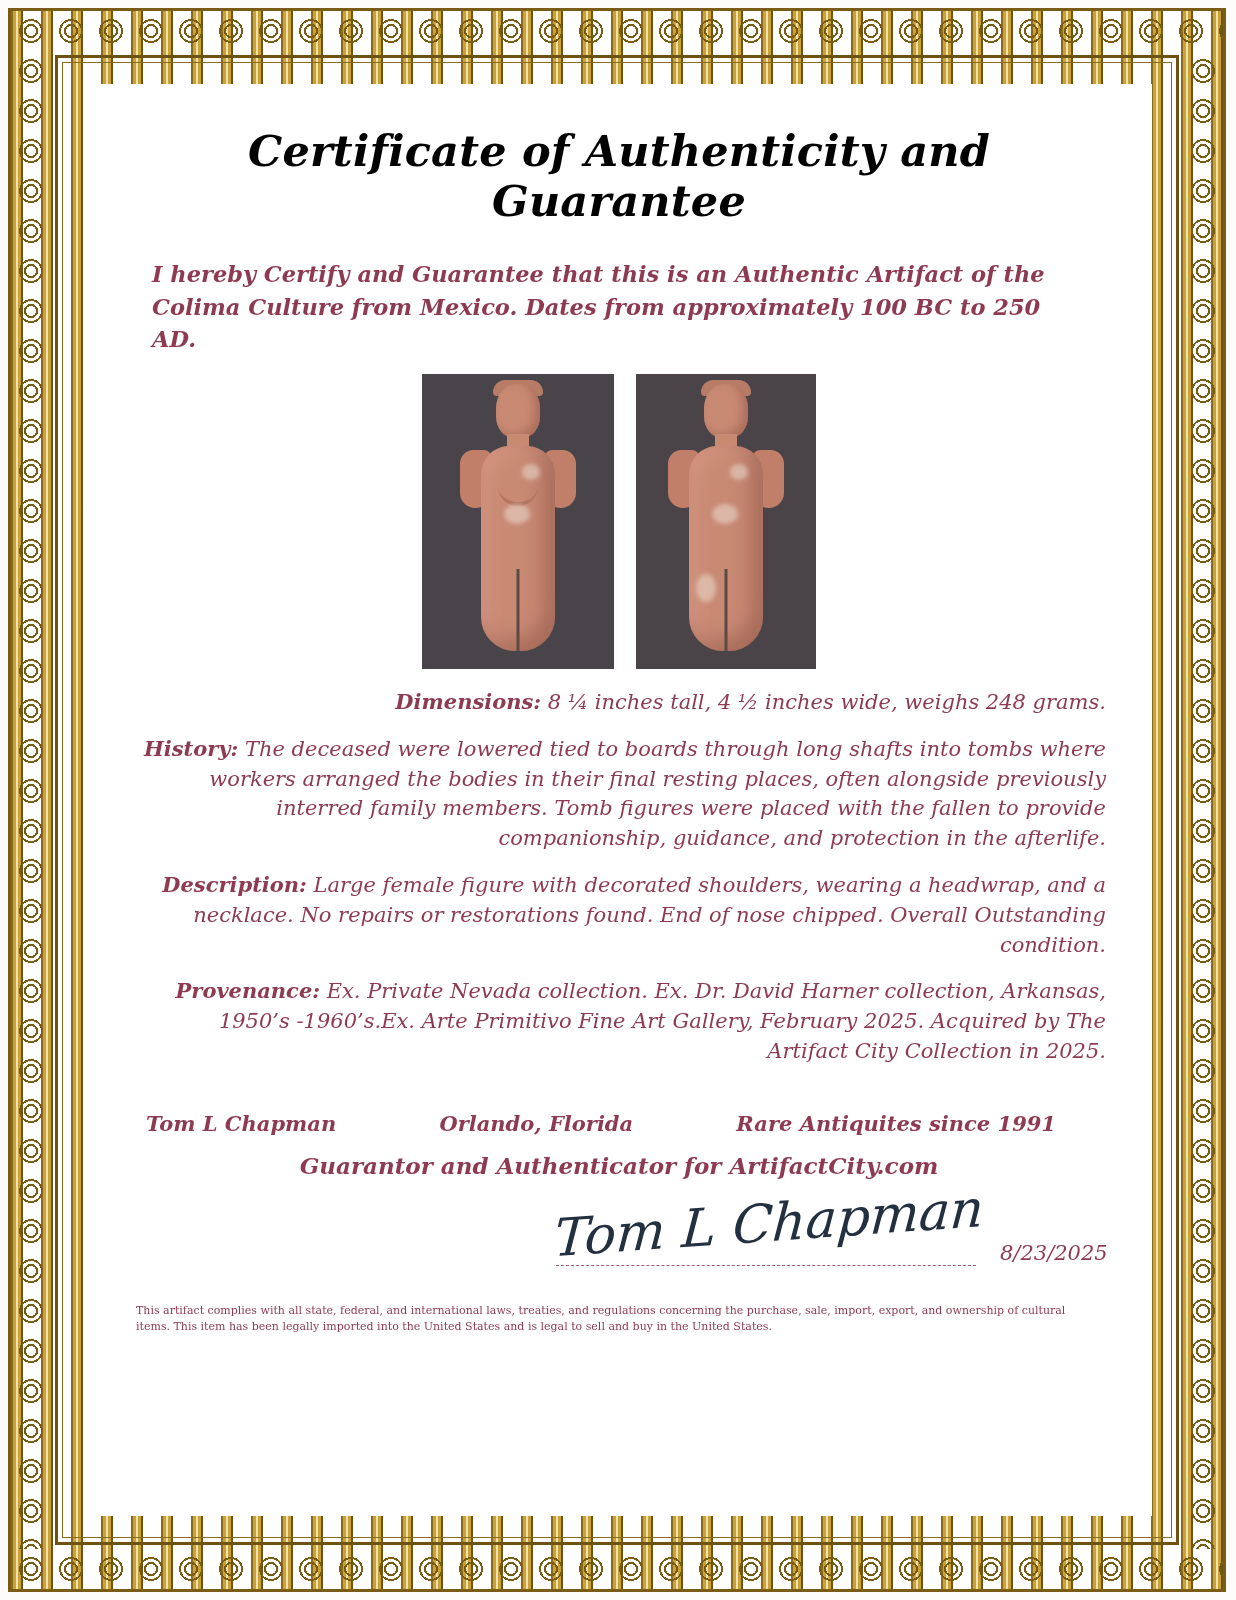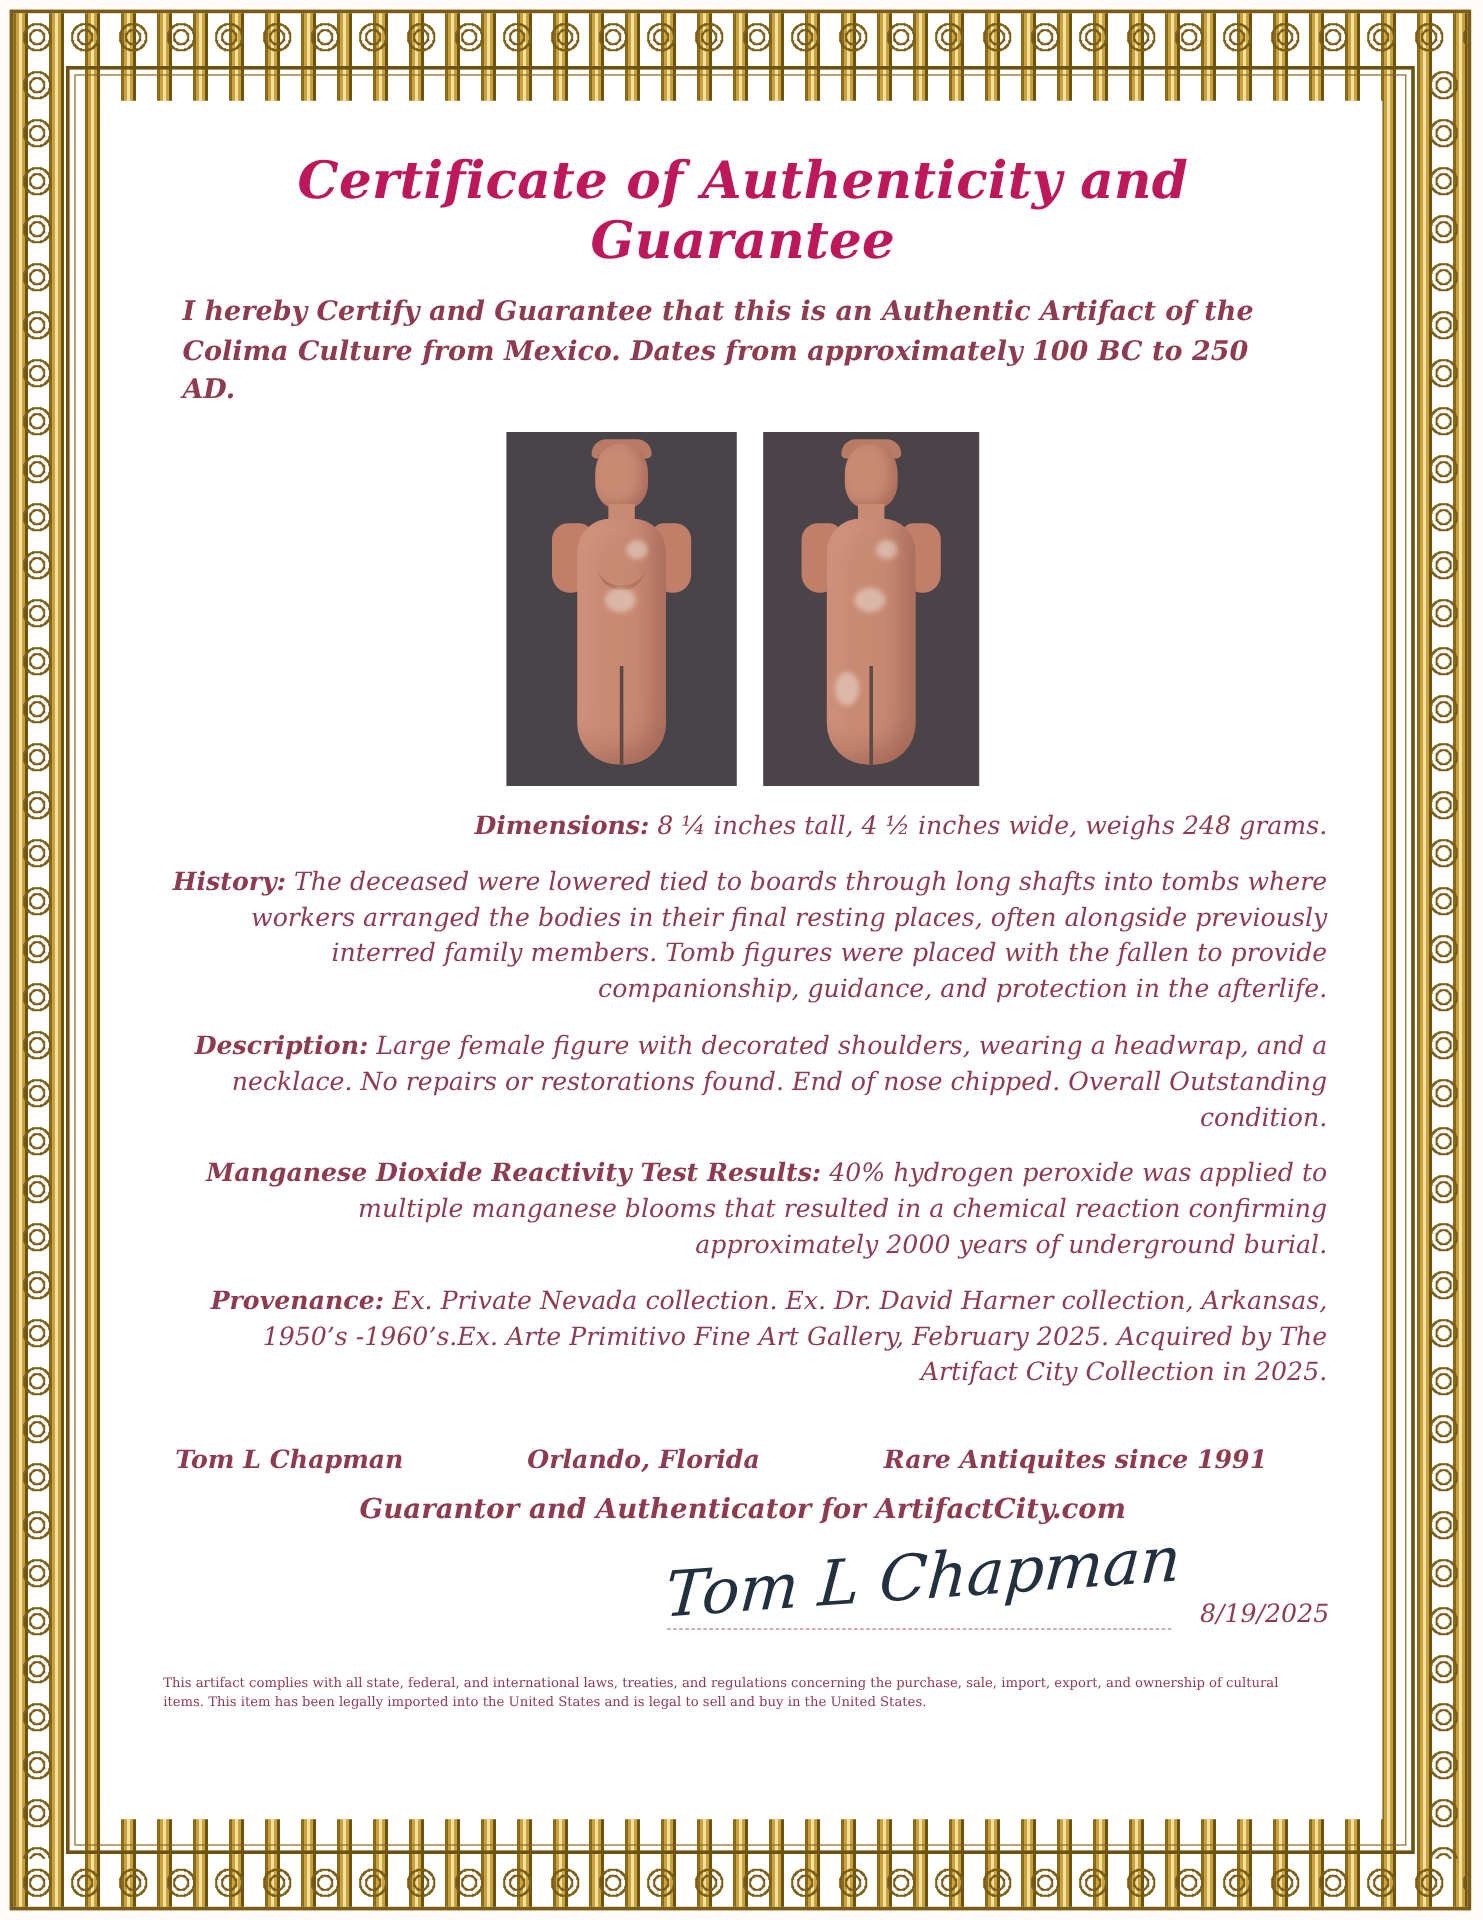--- a/index.html
+++ b/index.html
@@ -71,26 +71,26 @@
     top: 84px;
     width: 1066px;
     height: 1432px;
     background: #ffffff;
     box-sizing: border-box;
     padding: 28px 38px 10px 38px;
   }
 
   .title {
     text-align: center;
-    color: #be185d;
+    color: #000000;
     font-size: 43px;
     font-style: italic;
     font-weight: bold;
     letter-spacing: 0.2px;
-    margin: 14px 0 18px 0;
+    margin: 14px 0 32px 0;
     font-family: "DejaVu Serif", serif;
   }
 
   .certify {
     text-align: left;
     color: #8e3b52;
     font-size: 22.5px;
     font-style: italic;
     font-weight: bold;
     line-height: 1.45;
@@ -327,38 +327,35 @@
     </div>
 
     <div class="body-text">
       <span class="label">History:</span><span> The deceased were lowered tied to boards through long shafts into tombs where workers arranged the bodies in their final resting places, often alongside previously interred family members. Tomb figures were placed with the fallen to provide companionship, guidance, and protection in the afterlife.</span>
     </div>
 
     <div class="body-text">
       <span class="label">Description:</span><span> Large female figure with decorated shoulders, wearing a headwrap, and a necklace. No repairs or restorations found. End of nose chipped. Overall Outstanding condition.</span>
     </div>
 
-    <div class="body-text">
-      <span class="label">Manganese Dioxide Reactivity Test Results:</span><span> 40% hydrogen peroxide was applied to multiple manganese blooms that resulted in a chemical reaction confirming approximately 2000 years of underground burial.</span>
-    </div>
 
     <div class="body-text">
       <span class="label">Provenance:</span><span> Ex. Private Nevada collection. Ex. Dr. David Harner collection, Arkansas, 1950’s -1960’s.Ex. Arte Primitivo Fine Art Gallery, February 2025. Acquired by The Artifact City Collection in 2025.</span>
     </div>
 
     <div class="signature-row">
       <span>Tom L Chapman</span>
       <span>Orlando, Florida</span>
       <span>Rare Antiquites since 1991</span>
     </div>
 
     <div class="guarantor">Guarantor and Authenticator for ArtifactCity.com</div>
 
     <div class="sign-block">
       <div class="sign-script">Tom L Chapman</div>
       <div class="sign-line"></div>
-      <div class="sign-date">8/19/2025</div>
+      <div class="sign-date">8/23/2025</div>
     </div>
 
     <div class="legal">This artifact complies with all state, federal, and international laws, treaties, and regulations concerning the purchase, sale, import, export, and ownership of cultural items. This item has been legally imported into the United States and is legal to sell and buy in the United States.</div>
 
   </div>
 </div>
 
 </body></html>

